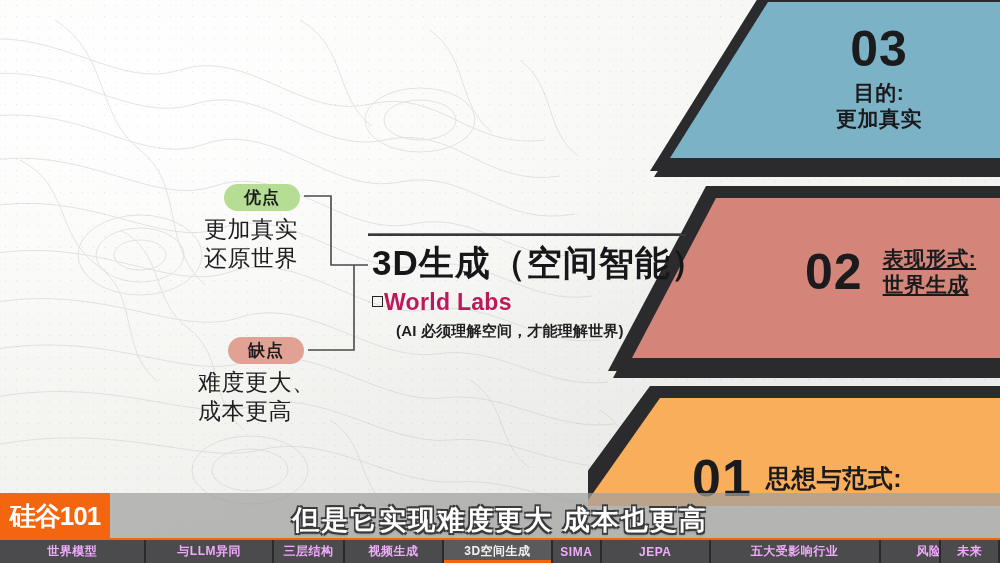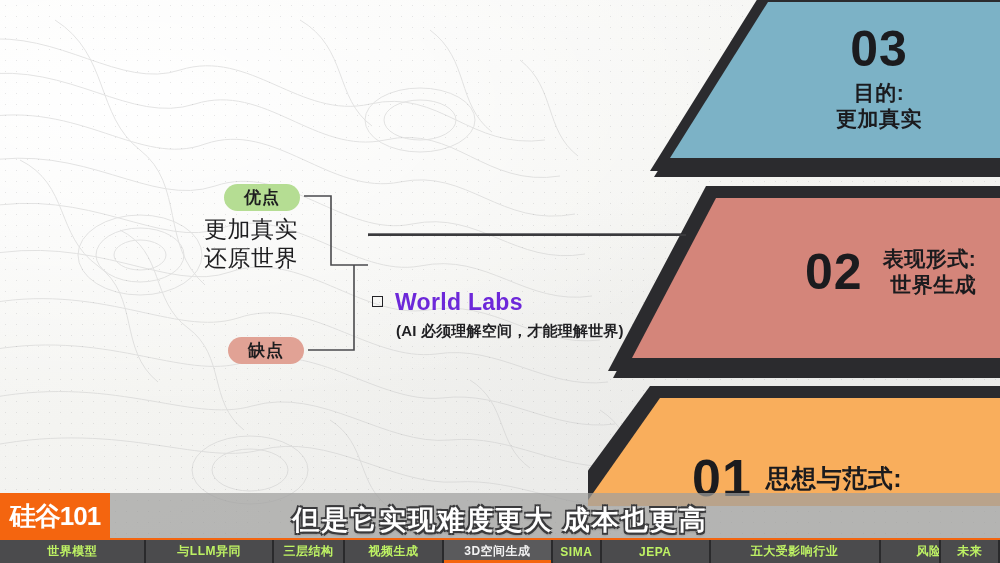--- a/index.html
+++ b/index.html
@@ -67,22 +67,22 @@
   }
   #center-rule {
     position:absolute; left:368px; top:234px; width:318px; height:2px;
     background:#3a3a3d;
   }
   #bullet-box {
     position:absolute; left:372px; top:296px; width:11px; height:11px;
     border:1.6px solid #232326; background:transparent;
   }
   #bullet-text {
-    position:absolute; left:395px; top:289px;
-    font-size:23px; font-weight:800; color:#6d28d9;
+    position:absolute; left:384px; top:289px;
+    font-size:23px; font-weight:800; color:#be185d;
     letter-spacing:.3px; white-space:nowrap;
   }
   #bullet-sub {
     position:absolute; left:396px; top:322px;
     font-size:15px; font-weight:700; color:#202023;
     letter-spacing:.2px; white-space:nowrap;
   }
 
   
   #connectors { position:absolute; inset:0; pointer-events:none; }
@@ -100,21 +100,21 @@
     font-size:21px; font-weight:800; color:#1b1b1e;
     line-height:1.22; letter-spacing:.5px;
   }
 
   #t3 { left:836px; top:24px; text-align:center; }
   #t3 .tier-num { font-size:50px; }
   #t3 .tier-cap { margin-top:6px; }
 
   #t2 { left:805px; top:246px; display:flex; align-items:center; gap:20px; }
   #t2 .tier-num { font-size:50px; }
-  #t2 .tier-cap { text-align:right; }
+  #t2 .tier-cap { text-align:left;text-decoration:underline; }
 
   #t1 { left:668px; top:452px; display:flex; align-items:center; gap:14px;margin-left:24px; }
   #t1 .tier-num { font-size:52px; color:#1b1b1e; }
   #t1 .tier-cap { font-size:25px; }
 
   
   #subtitle-band {
     position:absolute; left:0; top:493px; width:1000px; height:45px;
     background:rgba(160,160,158,.72);
     display:flex; align-items:flex-end; justify-content:center;
@@ -144,21 +144,21 @@
     position:absolute; left:0; top:538px; width:1000px; height:25px;
     background:#2f2f31;
     display:flex; align-items:stretch;
     border-top:2px solid #f4650f;
   }
   .chapter {
     position:relative;
     background:#4b4b4d;
     border-right:2px solid #2a2a2c;
     display:flex; align-items:center; justify-content:center;
-    color:#bef264;
+    color:#f0abfc;
     font-size:12px; font-weight:700;
     letter-spacing:.5px; white-space:nowrap;
     overflow:hidden;
   }
   .chapter.active { background:#5a5a5c; color:#f2f2f2; }
   .chapter.active::after {
     content:""; position:absolute; left:0; bottom:0; width:100%; height:3px;
     background:#f4650f;
   }
 </style>
@@ -252,22 +252,27 @@
     <div class="tier-cap">思想与范式:</div>
   </div>
 
   <div class="pill" id="pill-pros" style="background: rgb(181, 221, 147);">优点</div>
   <div class="note" id="note-pros">
     <div>更加真实</div>
     <div>还原世界</div>
   </div>
 
   <div class="pill" id="pill-cons" style="background: rgb(225, 162, 149);">缺点</div>
+  <div class="note" id="note-cons">
+    <div>难度更大、</div>
+    <div>成本更高</div>
+  </div>
 
   <div id="center-rule"></div>
+  <div id="center-title">3D生成（空间智能）</div>
   <div id="bullet-box"></div>
   <div id="bullet-text">World Labs</div>
   <div id="bullet-sub">(AI 必须理解空间，才能理解世界)</div>
 
   <div id="subtitle-band">
     <div id="subtitle-text">但是它实现难度更大  成本也更高</div>
   </div>
 
   <div id="logo" style="background: rgb(244, 101, 15);">
     <div id="logo-text">硅谷101</div>

